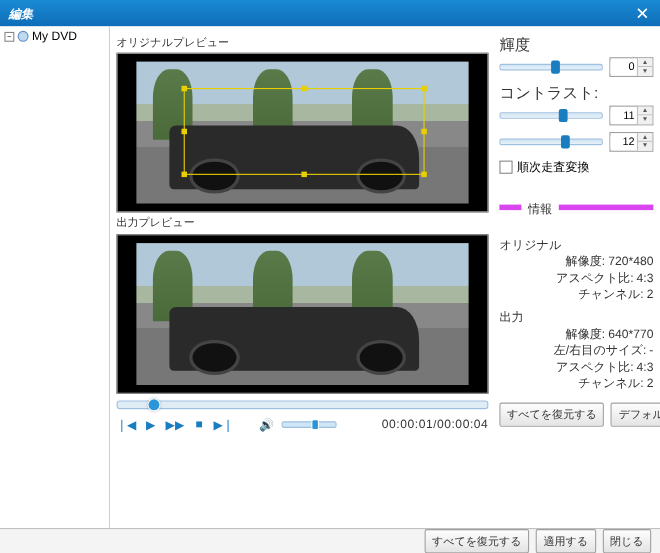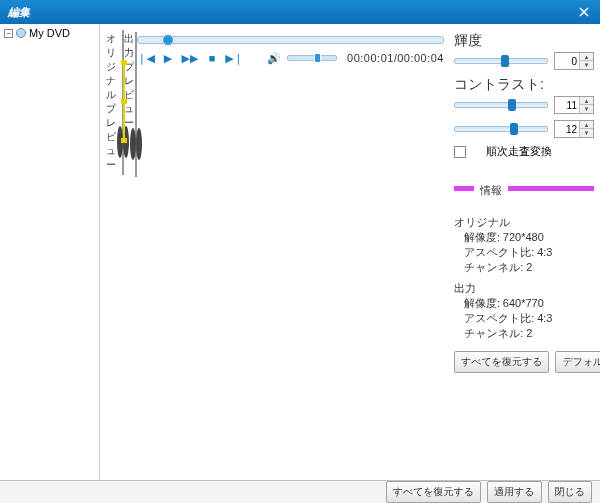--- a/index.html
+++ b/index.html
@@ -13,21 +13,21 @@
 .tree-root .toggle { width: 9px; height: 9px; border: 1px solid #888; display: inline-flex; align-items: center; justify-content: center; font-size: 7px; line-height: 1; }
 .tree-root .disc { width: 10px; height: 10px; border-radius: 50%; background: #c0d8f0; border: 1px solid #6090c0; }
 .tree-item { display: flex; align-items: center; padding: 2px 4px 2px 16px; gap: 4px; background: #cfe6f7; }
 .tree-item .thumb { width: 24px; height: 16px; background: #555; border: 1px solid #888; }
 .tree-item .label { color: #888; }
 .right { flex: 1; display: flex; flex-direction: column; background: #fff; }
 .tabs { height: 26px; background: linear-gradient(#2a9de0, #1a7dc0); display: flex; }
 .tab { flex: 1; display: flex; align-items: center; justify-content: center; color: #fff; cursor: pointer; border-right: 1px solid rgba(255,255,255,0.15); }
 .tab.active { background: linear-gradient(#4db5f0, #2a95d8); }
 .content { flex: 1; display: flex; padding: 6px 6px 0 6px; gap: 10px; }
-.previews { flex: 1; display: flex; flex-direction: row; }
+.previews { flex: 1; display: flex; flex-direction: column; }
 .preview-label { font-size: 10px; padding: 2px 0; color: #333; }
 .preview-box { border: 1px solid #999; background: #000; position: relative; display: flex; align-items: center; justify-content: center; }
 .preview-box.original { height: 145px; }
 .preview-box.output { height: 145px; margin-top: 2px; }
 .car-scene { position: relative; width: 90%; height: 90%; background: linear-gradient(#b0c8d8 0%, #b0c8d8 30%, #a8b8a0 30%, #a8b8a0 42%, #888 42%, #888 60%, #777 60%, #777 100%); }
 .car-body { position: absolute; left: 10%; bottom: 10%; width: 75%; height: 45%; background: #2a2a2a; border-radius: 6px 20px 4px 4px / 6px 30px 4px 4px; }
 .car-wheel { position: absolute; bottom: -4px; width: 20%; height: 55%; background: #111; border-radius: 50%; border: 3px solid #444; }
 .car-wheel.front { right: 5%; }
 .car-wheel.rear { left: 8%; }
 .tree-bg { position: absolute; top: 5%; width: 12%; height: 50%; background: linear-gradient(#5a7a4a, #4a6a3a); border-radius: 40% 40% 0 0; }
@@ -48,27 +48,27 @@
 .param { margin-bottom: 6px; }
 .param-label { font-size: 14px; color: #333; margin-bottom: 2px; }
 .param-row { display: flex; align-items: center; gap: 6px; }
 .slider { flex: 1; height: 6px; background: linear-gradient(#d0e4f2, #e8f2fa); border: 1px solid #a0c0e0; border-radius: 2px; position: relative; }
 .slider-thumb { position: absolute; top: -4px; width: 8px; height: 12px; background: #1a7dc0; border-radius: 2px; }
 .spinner { width: 40px; height: 18px; border: 1px solid #a0a0a0; display: flex; align-items: center; background: #fff; }
 .spinner input { width: 24px; border: none; text-align: right; padding-right: 2px; font-size: 10px; outline: none; }
 .spinner .spins { width: 14px; display: flex; flex-direction: column; border-left: 1px solid #c0c0c0; }
 .spinner .spins div { height: 8px; display: flex; align-items: center; justify-content: center; font-size: 6px; color: #555; background: #f0f0f0; cursor: pointer; }
 .spinner .spins div:first-child { border-bottom: 1px solid #c0c0c0; }
-.chk-row { display: flex; align-items: center; gap: 20px; margin-top: 4px; }
+.chk-row { display: flex; align-items: center; gap: 4px; margin-top: 4px; }
 .chk { width: 12px; height: 12px; border: 1px solid #888; background: #fff; }
 .info-group { margin-top: 27px; border-top: 5px solid #d946ef; padding-top: 24px; position: relative; }
 .info-group .legend { position: absolute; top: -8px; left: 20px; background: #fff; padding: 0 6px; color: #333; }
 .info-block { margin-bottom: 6px; }
 .info-title { color: #333; }
-.info-line { padding-left: 10px; color: #333; font-size: 10px; }
+.info-line { padding-left: 10px; color: #333; font-size: 10px; text-align: right; }
 .side-buttons { display: flex; gap: 6px; margin-top: 10px; }
 .btn { padding: 3px 6px; border: 1px solid #a0a0a0; background: linear-gradient(#fdfdfd, #e4e4e4); cursor: pointer; font-size: 10px; color: #333; border-radius: 2px; white-space: nowrap; }
 .footer { height: 23px; border-top: 1px solid #c0c0c0; display: flex; align-items: center; justify-content: flex-end; gap: 6px; padding: 0 8px; background: #f4f4f4; }
 </style>
 </head>
 <body>
 
 <div class="titlebar">
   <span class="title">編集</span>
   <span class="close">
@@ -205,20 +205,21 @@
           <span class="legend">情報</span>
           <div class="info-block">
             <div class="info-title">オリジナル</div>
             <div class="info-line"><span>解像度:</span> <span>720*480</span></div>
             <div class="info-line"><span>アスペクト比:</span> <span>4:3</span></div>
             <div class="info-line"><span>チャンネル:</span> <span>2</span></div>
           </div>
           <div class="info-block">
             <div class="info-title">出力</div>
             <div class="info-line"><span>解像度:</span> <span>640*770</span></div>
+            <div class="info-line"><span>左/右目のサイズ:</span> <span>-</span></div>
             <div class="info-line"><span>アスペクト比:</span> <span>4:3</span></div>
             <div class="info-line"><span>チャンネル:</span> <span>2</span></div>
           </div>
         </div>
 
         <div class="side-buttons">
           <div class="btn">すべてを復元する</div>
           <div class="btn">デフォルトに戻す</div>
         </div>
       </div>

